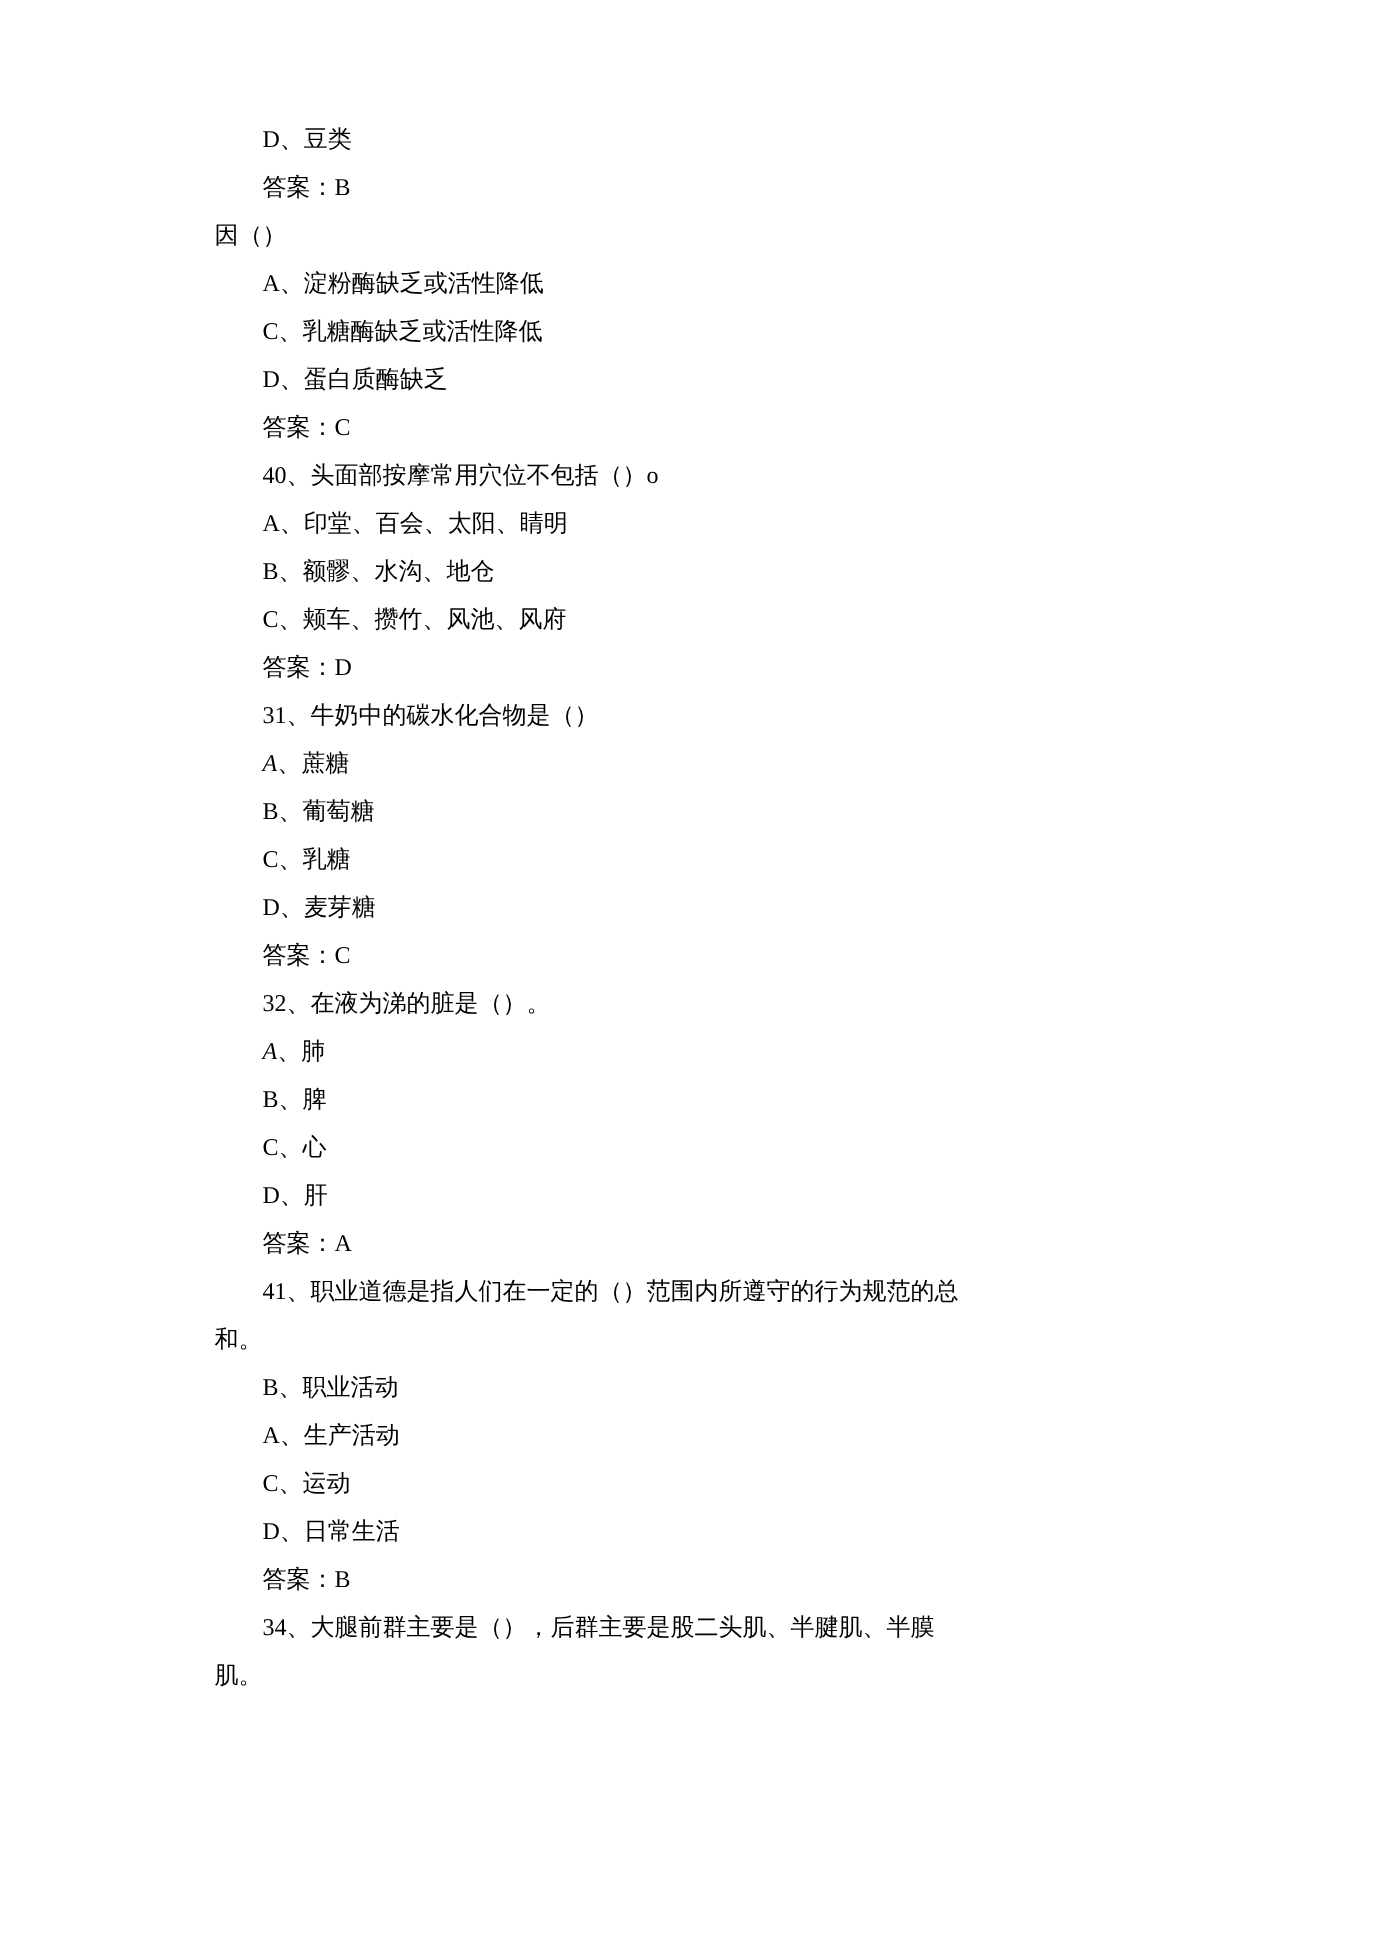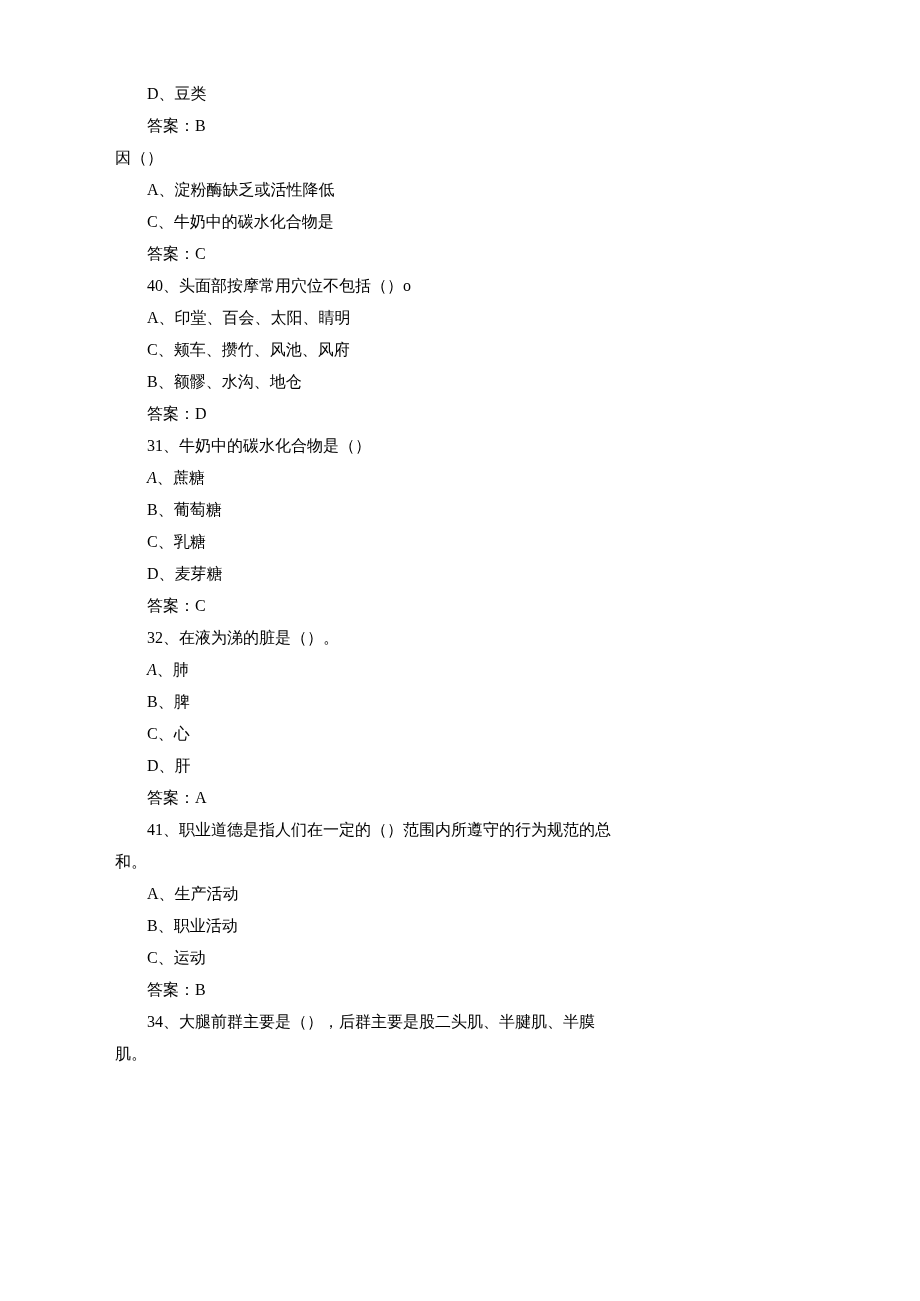--- a/index.html
+++ b/index.html
@@ -9,20 +9,21 @@
     font-family: "SimSun", "宋体", serif;
     font-size: 16px;
     color: #000000;
     line-height: 2.0;
   }
   .page {
     width: 728px;
     min-height: 1301px;
     padding: 78px 115px 78px 115px;
     box-sizing: border-box;
+    margin-left: 28px;
   }
   .line {
     text-indent: 2em;
     margin: 0;
     white-space: normal;
   }
   .line-noindent {
     text-indent: 0;
     margin: 0;
   }
@@ -32,39 +33,41 @@
 </style>
 </head>
 <body>
 
 <div class="page">
   <div id="content">
       <p class="line">D、豆类</p>
       <p class="line">答案：B</p>
       <p class="line-noindent">因（）</p>
       <p class="line">A、淀粉酶缺乏或活性降低</p>
-      <p class="line">C、牛奶中的碳水化合物是</p>
+      <p class="line">C、乳糖酶缺乏或活性降低</p>
+      <p class="line">D、蛋白质酶缺乏</p>
       <p class="line">答案：C</p>
       <p class="line">40、头面部按摩常用穴位不包括（）o</p>
       <p class="line">A、印堂、百会、太阳、睛明</p>
+      <p class="line">B、额髎、水沟、地仓</p>
       <p class="line">C、颊车、攒竹、风池、风府</p>
-      <p class="line">B、额髎、水沟、地仓</p>
       <p class="line">答案：D</p>
       <p class="line">31、牛奶中的碳水化合物是（）</p>
       <p class="line"><span class="italic-a">A</span><span>、蔗糖</span></p>
       <p class="line">B、葡萄糖</p>
       <p class="line">C、乳糖</p>
       <p class="line">D、麦芽糖</p>
       <p class="line">答案：C</p>
       <p class="line">32、在液为涕的脏是（）。</p>
       <p class="line"><span class="italic-a">A</span><span>、肺</span></p>
       <p class="line">B、脾</p>
       <p class="line">C、心</p>
       <p class="line">D、肝</p>
       <p class="line">答案：A</p>
       <p class="line">41、职业道德是指人们在一定的（）范围内所遵守的行为规范的总和。</p>
+      <p class="line">B、职业活动</p>
       <p class="line">A、生产活动</p>
-      <p class="line">B、职业活动</p>
       <p class="line">C、运动</p>
+      <p class="line">D、日常生活</p>
       <p class="line">答案：B</p>
       <p class="line">34、大腿前群主要是（），后群主要是股二头肌、半腱肌、半膜肌。</p>
     </div>
 </div>
 
 </body></html>

